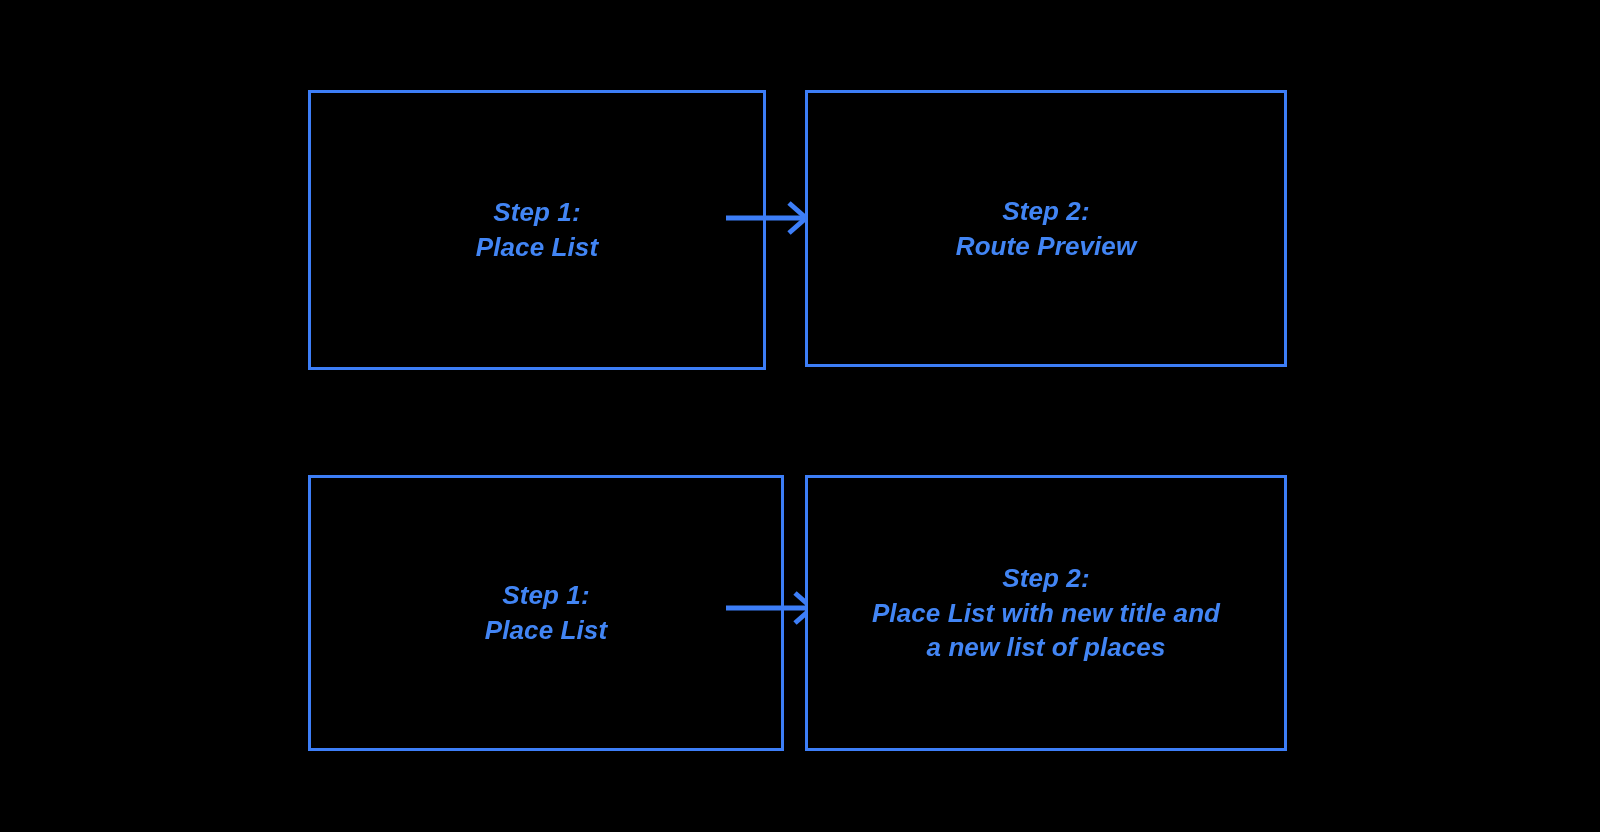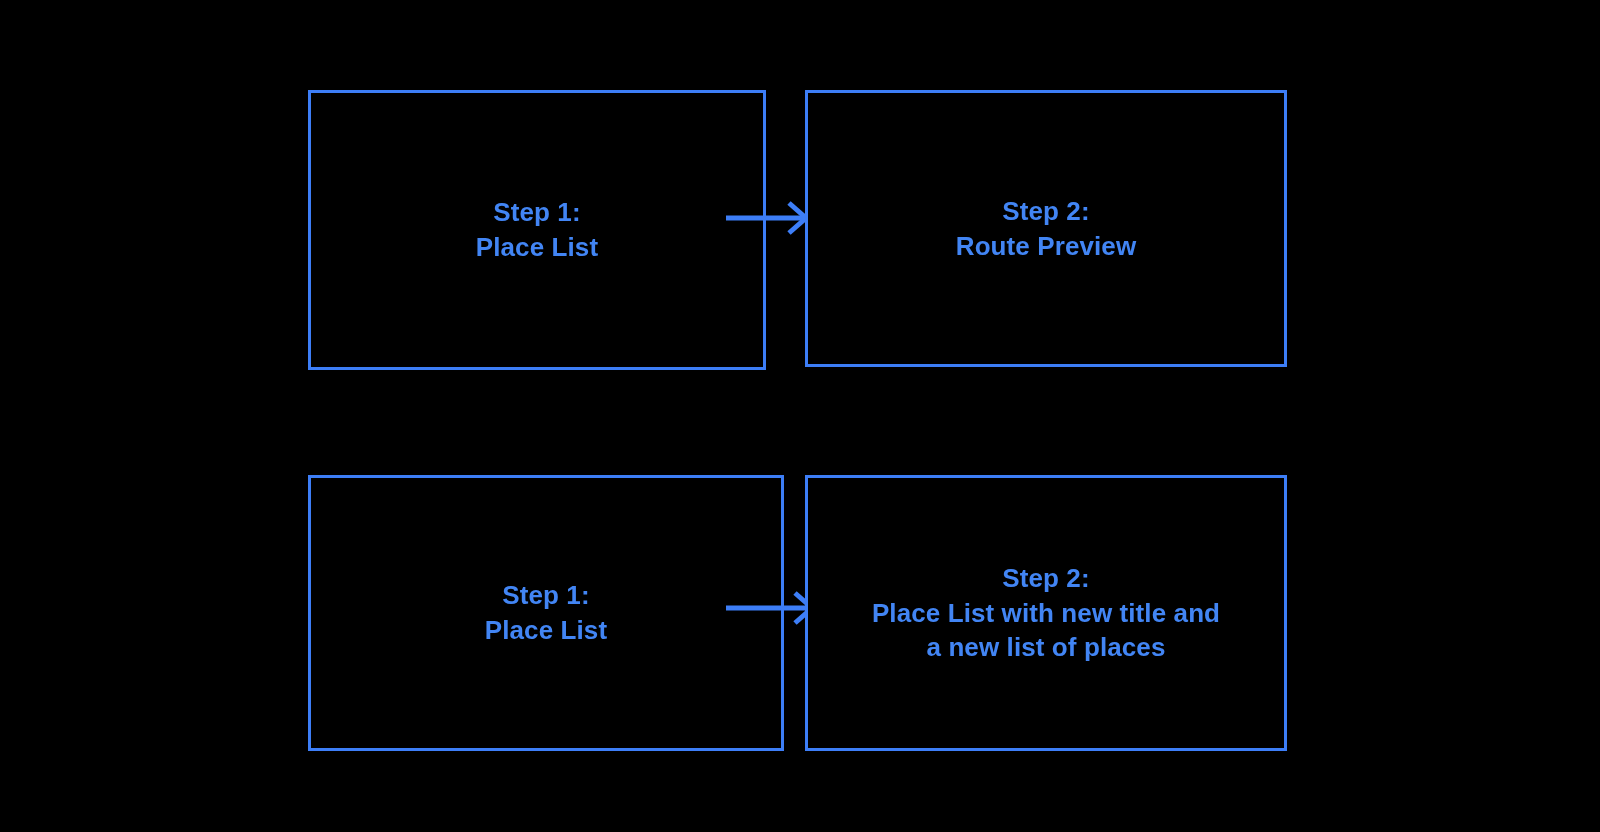--- a/index.html
+++ b/index.html
@@ -13,20 +13,21 @@
     width: 1600px;
     height: 832px;
     background: #000000;
     overflow: hidden;
     font-family: "Liberation Sans", sans-serif;
   }
   .flow-row {
     position: absolute;
     left: 0;
     width: 1472px;
+    font-style: italic;
   }
   #row-top  { top: 90px;  height: 280px; }
   #row-bottom { top: 475px; height: 277px; }
 
   .step-box {
     position: absolute;
     box-sizing: border-box;
     border: 3px solid #3d7ef7;
     background: #000000;
     display: flex;

